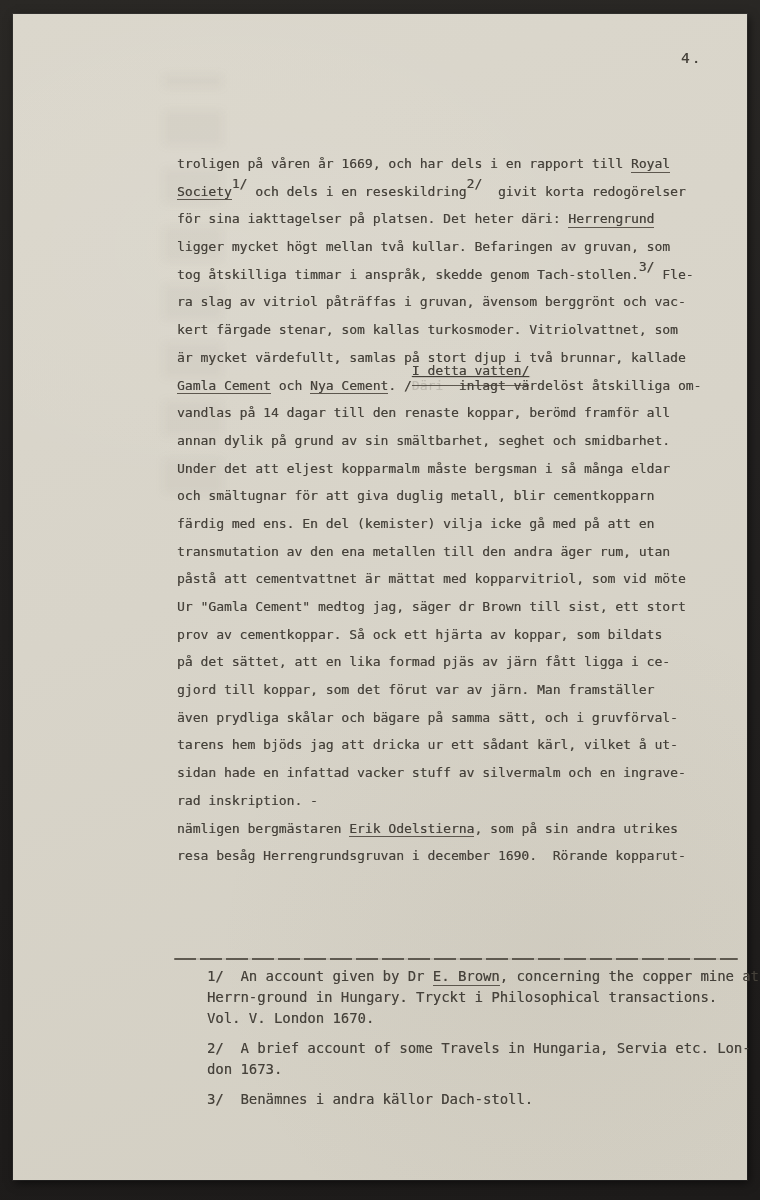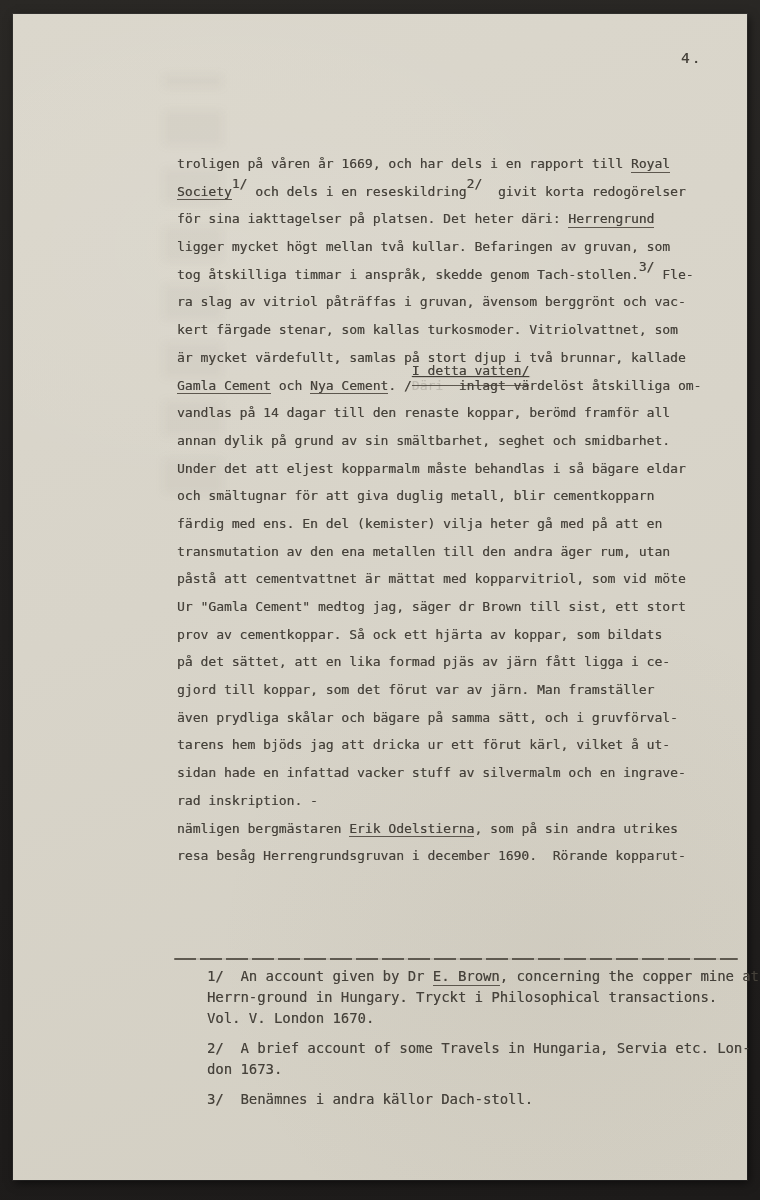--- a/index.html
+++ b/index.html
@@ -76,31 +76,31 @@
       <div class="line"><span class="u">Society</span><span class="sup">1/</span><span> och dels i en reseskildring</span><span class="sup">2/</span><span>  givit korta redogörelser</span></div>
       <div class="line"><span>för sina iakttagelser på platsen. Det heter däri: </span><span class="u">Herrengrund</span></div>
       <div class="line"><span>ligger mycket högt mellan två kullar. Befaringen av gruvan, som</span></div>
       <div class="line"><span>tog åtskilliga timmar i anspråk, skedde genom Tach-stollen.</span><span class="sup">3/</span><span> Fle-</span></div>
       <div class="line"><span>ra slag av vitriol påträffas i gruvan, ävensom berggrönt och vac-</span></div>
       <div class="line"><span>kert färgade stenar, som kallas turkosmoder. Vitriolvattnet, som</span></div>
       <div class="line"><span>är mycket värdefullt, samlas på stort djup i två brunnar, kallade</span></div>
       <div class="line"><span class="u">Gamla Cement</span><span> och </span><span class="u">Nya Cement</span><span>. /</span><span class="ins u">I detta vatten/</span><span class="erased">Däri</span><span>  inlagt värdelöst åtskilliga om-</span></div>
       <div class="line"><span>vandlas på 14 dagar till den renaste koppar, berömd framför all</span></div>
       <div class="line"><span>annan dylik på grund av sin smältbarhet, seghet och smidbarhet.</span></div>
-      <div class="line"><span>Under det att eljest kopparmalm måste behandlas i så bägare eldar</span></div>
+      <div class="line"><span>Under det att eljest kopparmalm måste bergsman i så många eldar</span></div>
       <div class="line"><span>och smältugnar för att giva duglig metall, blir cementkopparn</span></div>
-      <div class="line"><span>färdig med ens. En del (kemister) vilja heter gå med på att en</span></div>
+      <div class="line"><span>färdig med ens. En del (kemister) vilja icke gå med på att en</span></div>
       <div class="line"><span>transmutation av den ena metallen till den andra äger rum, utan</span></div>
       <div class="line"><span>påstå att cementvattnet är mättat med kopparvitriol, som vid möte</span></div>
       <div class="line"><span>Ur "Gamla Cement" medtog jag, säger dr Brown till sist, ett stort</span></div>
       <div class="line"><span>prov av cementkoppar. Så ock ett hjärta av koppar, som bildats</span></div>
       <div class="line"><span>på det sättet, att en lika formad pjäs av järn fått ligga i ce-</span></div>
       <div class="line"><span>gjord till koppar, som det förut var av järn. Man framställer</span></div>
       <div class="line"><span>även prydliga skålar och bägare på samma sätt, och i gruvförval-</span></div>
-      <div class="line"><span>tarens hem bjöds jag att dricka ur ett förut kärl, vilket å ut-</span></div>
+      <div class="line"><span>tarens hem bjöds jag att dricka ur ett sådant kärl, vilket å ut-</span></div>
       <div class="line"><span>sidan hade en infattad vacker stuff av silvermalm och en ingrave-</span></div>
       <div class="line"><span>rad inskription. -</span></div>
       <div class="line"><span>nämligen bergmästaren </span><span class="u">Erik Odelstierna</span><span>, som på sin andra utrikes</span></div>
       <div class="line"><span>resa besåg Herrengrundsgruvan i december 1690.  Rörande kopparut-</span></div>
     </div>
   <div class="sep"></div>
   <div class="fns" id="footnotes">
       <div class="fn">
         <div class="line"><span>1/  An account given by Dr </span><span class="u">E. Brown</span><span>, concerning the copper mine at</span></div>
         <div class="line"><span>Herrn-ground in Hungary. Tryckt i Philosophical transactions.</span></div>

